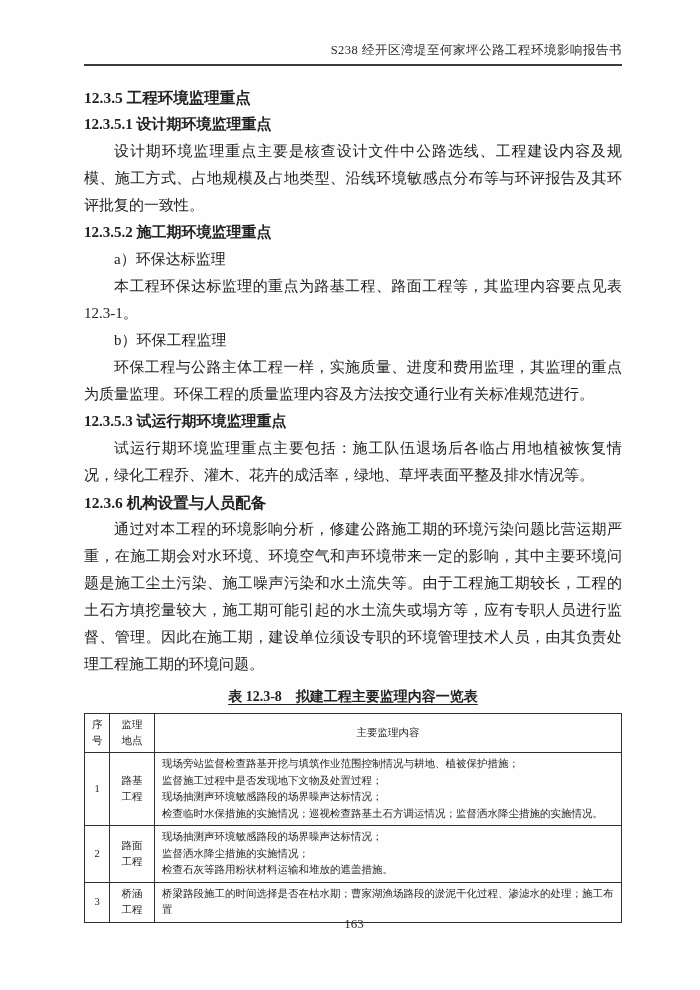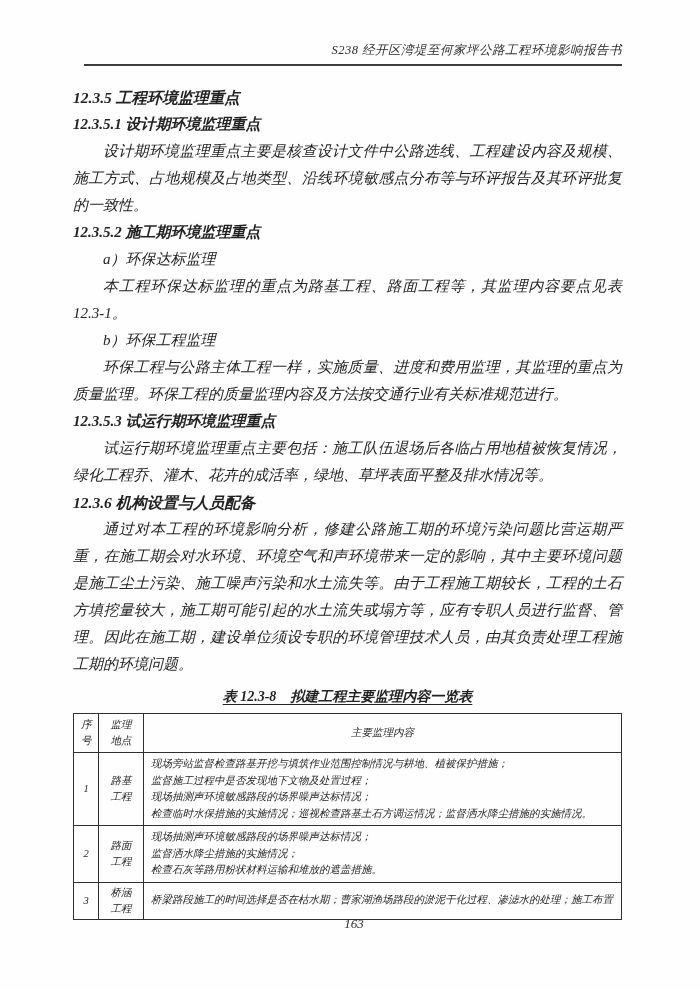--- a/index.html
+++ b/index.html
@@ -4,33 +4,33 @@
 <style>
   * { margin:0; padding:0; box-sizing:border-box; }
   html,body { background:#ffffff; }
   body {
     width:700px; height:990px;
     font-family:"Liberation Serif","DejaVu Serif",serif;
     color:#1f1f1f;
   }
   .page {
     position:relative; width:700px; height:990px;
-    background:#fefefe; overflow:hidden;font-style:italic;
+    background:#fefefe; overflow:hidden;
   }
   .header-title {
     position:absolute; top:42px; right:78px;
     font-size:12.5px; letter-spacing:0.5px; color:#2b2b2b;
     white-space:nowrap;
   }
   .header-rule {
     position:absolute; top:64px; left:84px; right:78px;
     height:2px; background:#3c3c3c;
   }
   .content {
-    position:absolute; top:84px; left:73px; right:78px;
+    position:absolute; top:84px; left:84px; right:78px;
     font-size:15px; line-height:27px; text-align:justify;
     color:#222;
   }
   .h1 { font-weight:bold; font-size:15.5px; line-height:27px; }
   .h2 { font-weight:bold; font-size:15px; line-height:27px; }
   .para { text-indent:2em; }
   .item { text-indent:2em; }
   .table-title {
     margin-top:7px; text-align:center;
     font-weight:bold; font-size:14px; line-height:24px; text-indent:0;

